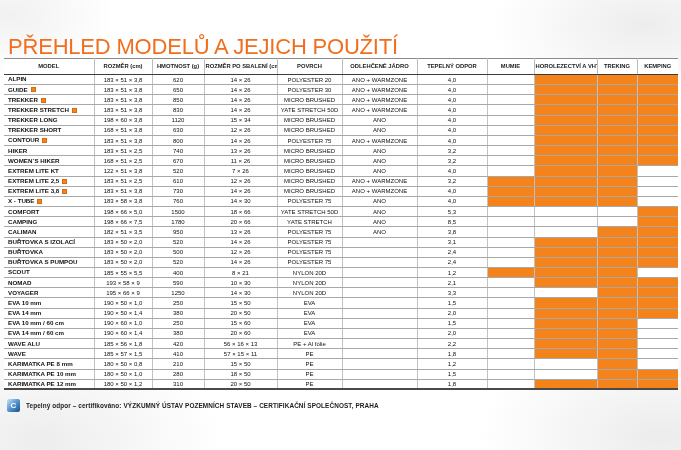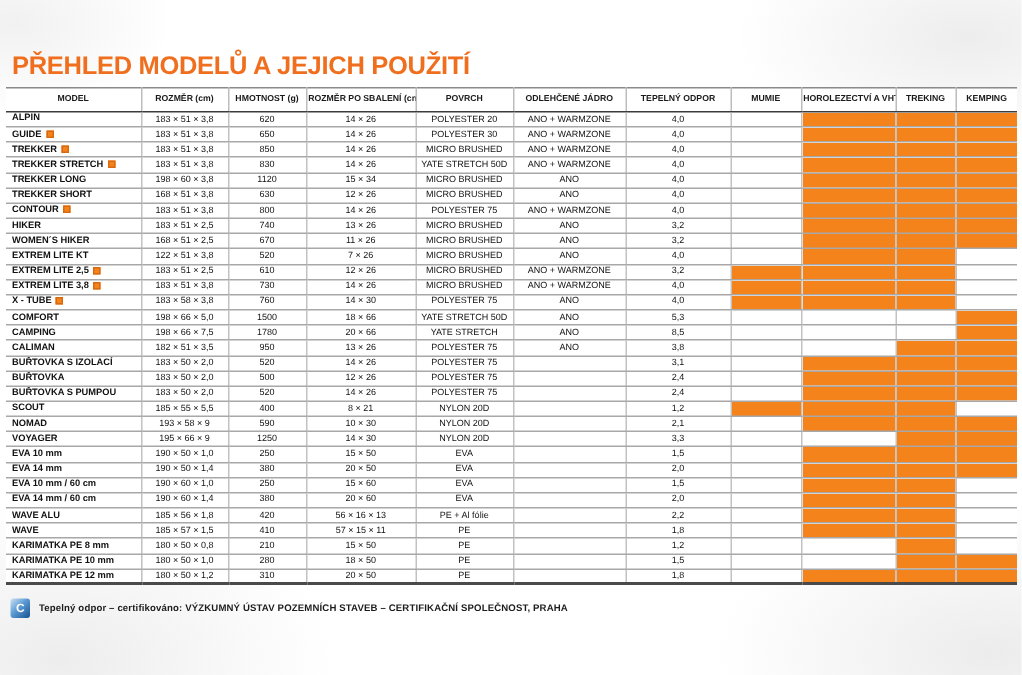--- a/index.html
+++ b/index.html
@@ -9,21 +9,21 @@
     background:
       radial-gradient(ellipse 220px 110px at 645px 25px, #ededed, rgba(255,255,255,0) 70%),
       radial-gradient(ellipse 150px 90px at 10px 15px, #f1f1f1, rgba(255,255,255,0) 70%),
       radial-gradient(ellipse 260px 150px at 40px 440px, #ededed, rgba(255,255,255,0) 70%),
       radial-gradient(ellipse 260px 140px at 660px 435px, #ececec, rgba(255,255,255,0) 70%),
       #ffffff;
   }
   .page { position:relative; width:681px; height:450px; }
   .title {
     position:absolute; left:8px; top:34px;
-    font-size:17px; font-weight:bold; letter-spacing:-0.2px;
+    font-size:22px; font-weight:normal; letter-spacing:-0.2px;
     color:#F06F1E;
   }
   .table-wrap { position:absolute; left:4px; top:58px; width:674px; }
   table { border-collapse:collapse; table-layout:fixed; width:674px; }
   thead th {
     height:16px; font-size:5.8px; font-weight:bold; color:#1a1a1a;
     text-align:center; vertical-align:middle; line-height:1;
     border-top:1px solid #8a8a8a; border-bottom:1px solid #3c3c3c;
     border-left:1px solid #bdbdbd; border-right:1px solid #bdbdbd;
     background:#fff; padding:0 1px; overflow:hidden; white-space:nowrap;

